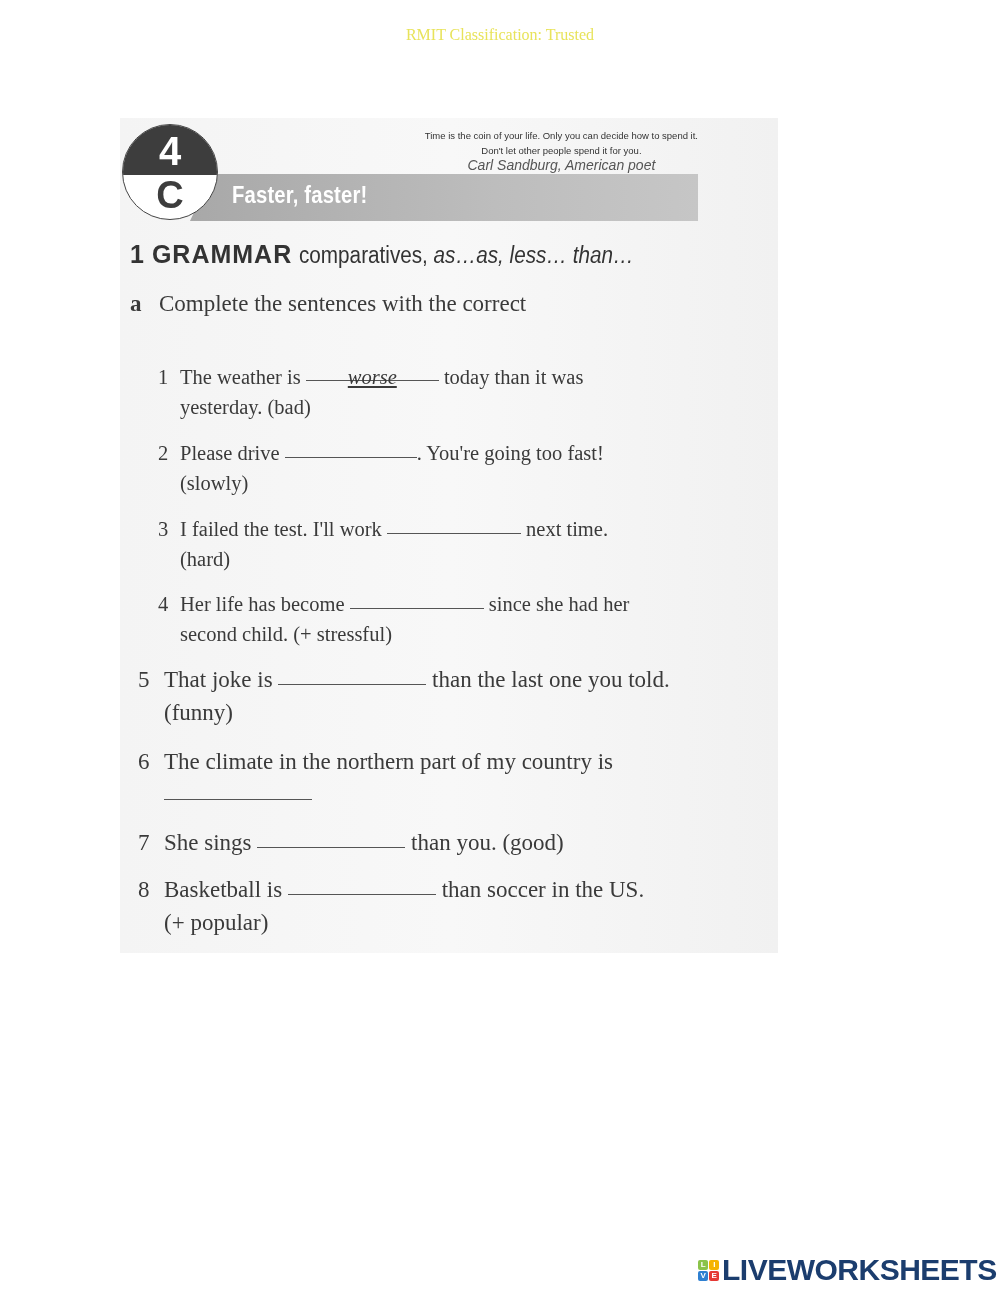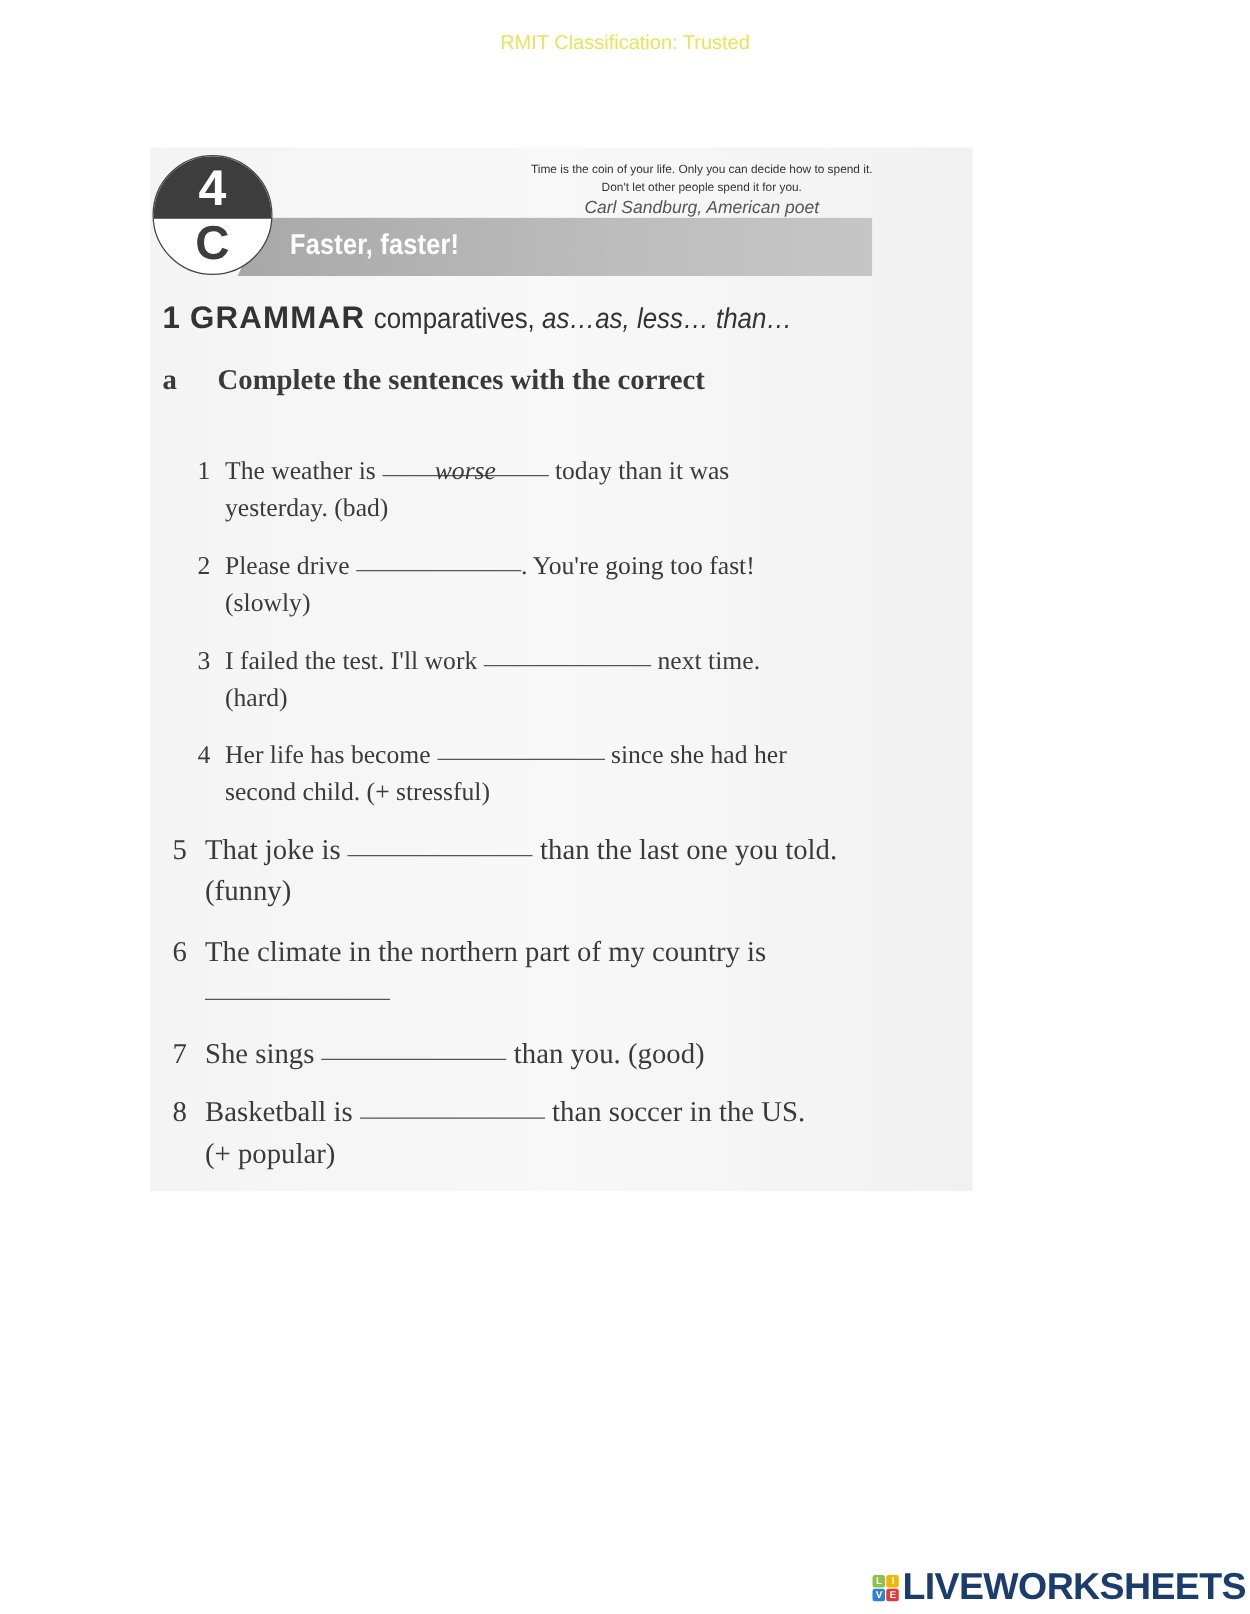--- a/index.html
+++ b/index.html
@@ -1,41 +1,41 @@
 <!DOCTYPE html>
 <html><head>
 <meta charset="utf-8">
 <style>
   html, body { margin:0; padding:0; }
   body { width:1000px; height:1291px; background:#ffffff; position:relative; overflow:hidden; font-family:"Liberation Serif", serif; color:#3a3a3a; }
-  .classification { position:absolute; top:26px; left:0; width:1000px; text-align:center; font-family:Liberation Sans, sans-serif; font-size:16px; color:#e8e35a; }
+  .classification { position:absolute; top:26px; left:0; width:1000px; text-align:center; font-family:Liberation Serif, serif; font-size:16px; color:#e8e35a; }
   .scan { position:absolute; left:120px; top:118px; width:658px; height:835px; background:linear-gradient(90deg,#f4f4f4 0%, #f8f8f8 50%, #f1f1f1 100%); }
   .quote { position:absolute; right:80px; top:10px; text-align:center; font-family:"Liberation Sans", sans-serif; font-size:9.5px; line-height:15px; color:#333; }
   .quote .author { font-style:italic; color:#555; font-size:14px; }
   .banner { position:absolute; left:70px; top:56px; width:508px; height:47px; background:linear-gradient(90deg,#a8a8a8,#bdbdbd 60%, #c6c6c6); clip-path:polygon(22px 0,100% 0,100% 100%,0 100%); }
   .banner-title { position:absolute; left:112px; top:64px; font-family:"Liberation Sans", sans-serif; font-weight:bold; font-size:23px; color:#ffffff; letter-spacing:0.2px; transform:scaleX(0.88); transform-origin:left; }
   .badge { position:absolute; left:2px; top:6px; width:94px; height:94px; border-radius:50%; border:1.5px solid #444; overflow:hidden; background:#fff; }
   .badge .top { position:absolute; left:0; top:0; width:100%; height:53%; background:#3d3d3d; }
   .badge .num { position:absolute; left:0; width:100%; text-align:center; font-family:"Liberation Sans", sans-serif; font-weight:bold; color:#fff; font-size:40px; top:4px; }
   .badge .let { position:absolute; left:0; width:100%; text-align:center; font-family:"Liberation Sans", sans-serif; font-weight:bold; color:#3d3d3d; font-size:38px; top:49px; }
   .heading { position:absolute; left:10px; top:122px; font-family:"Liberation Sans", sans-serif; font-size:25px; color:#333; white-space:nowrap; }
   .heading .num { font-weight:bold; margin-right:8px; }
   .heading .g { font-weight:bold; letter-spacing:1px; }
   .heading .sub { font-size:23px; transform:scaleX(0.9); display:inline-block; transform-origin:left; }
   .heading i { font-style:italic; }
   .instr { position:absolute; left:10px; top:170px; font-size:23px; line-height:31px; color:#3a3a3a; }
   .instr .letter { font-weight:bold; position:absolute; left:0; }
-  .instr .txt { margin-left:44px; display:block;font-weight:bold; }
+  .instr .txt { margin-left:29px; display:block; }
   .item { position:absolute; font-size:20.5px; line-height:30px; color:#3a3a3a; }
   .item .n { position:absolute; left:0; }
   .item .body { display:block; margin-left:22px; }
   .item.big { font-size:23px; line-height:33px; }
   .item.big .body { margin-left:26px; }
   .blank { display:inline-block; border-bottom:1px solid #555; height:20px; vertical-align:baseline; text-align:center; font-style:italic; position:relative; top:-2px; }
-  .blank span { position:relative; top:2px; }
+  .blank span { position:relative; top:2px;text-decoration:underline; }
   .logo { position:absolute; left:698px; top:1253px; display:flex; align-items:center; font-family:"Liberation Sans", sans-serif; font-weight:bold; font-size:30px; color:#1b3d6e; letter-spacing:-0.5px; }
   .logo-grid { display:grid; grid-template-columns:10px 10px; grid-template-rows:10px 10px; gap:1px; margin-right:3px; }
   .logo-grid div { font-size:8px; color:#fff; text-align:center; line-height:10px; border-radius:2px; }
 </style>
 </head>
 <body>
 
 <div class="classification">RMIT Classification: Trusted</div>
 
 <div class="scan">

